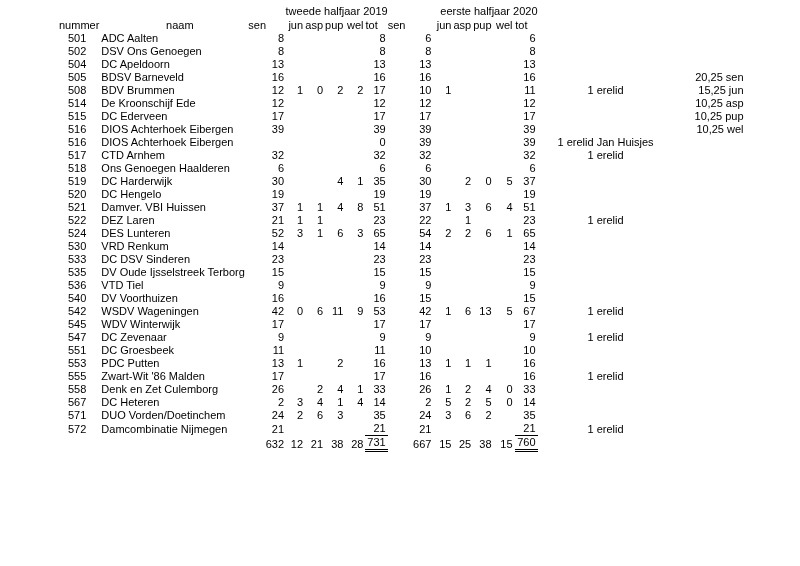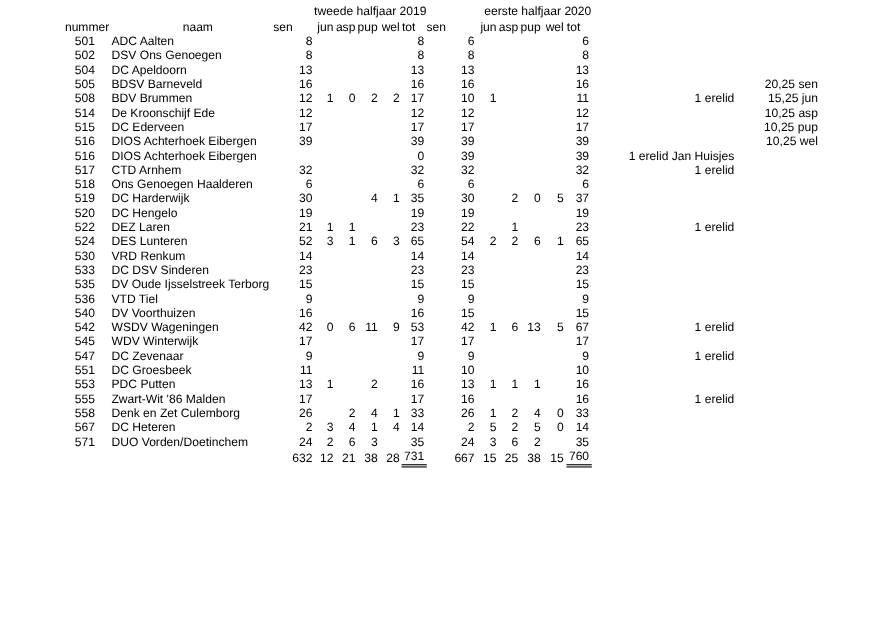--- a/index.html
+++ b/index.html
@@ -31,21 +31,21 @@
   .hd .c-naam{text-align:center;padding-left:12px}
   .hd td{padding-right:2px}
   .hd .h-sen19{padding-right:20px}
   .hd .h-tot19{padding-right:10px}
   .hd .h-sen20{padding-right:28px}
   .hd .h-tot20{padding-right:10px}
 
   .c-num{text-align:center;padding-left:3px}
   .c-naam{text-align:left}
   .c-n{padding-right:2px}
-  .c-note{text-align:right;padding-left:6px}
+  .c-note{text-align:center;padding-left:6px}
   .c-extra{padding-right:1px}
 
   tr.sum-line .c-tot19,
   tr.sum-line .c-tot20{border-bottom:1px solid #000}
   tr.grand .c-tot19,
   tr.grand .c-tot20{border-bottom:3px double #000}
 </style>
 </head>
 <body>
 
@@ -324,20 +324,38 @@
     <td class="c-n">19</td>
     <td class="c-n"></td>
     <td class="c-n"></td>
     <td class="c-n"></td>
     <td class="c-n"></td>
     <td class="c-n c-tot20">19</td>
     <td class="c-note"></td>
     <td class="c-extra"></td>
   </tr>
         <tr>
+    <td class="c-num">521</td>
+    <td class="c-naam">Damver. VBI Huissen</td>
+    <td class="c-n">37</td>
+    <td class="c-n">1</td>
+    <td class="c-n">1</td>
+    <td class="c-n">4</td>
+    <td class="c-n">8</td>
+    <td class="c-n c-tot19">51</td>
+    <td class="c-n">37</td>
+    <td class="c-n">1</td>
+    <td class="c-n">3</td>
+    <td class="c-n">6</td>
+    <td class="c-n">4</td>
+    <td class="c-n c-tot20">51</td>
+    <td class="c-note"></td>
+    <td class="c-extra"></td>
+  </tr>
+        <tr>
     <td class="c-num">522</td>
     <td class="c-naam">DEZ Laren</td>
     <td class="c-n">21</td>
     <td class="c-n">1</td>
     <td class="c-n">1</td>
     <td class="c-n"></td>
     <td class="c-n"></td>
     <td class="c-n c-tot19">23</td>
     <td class="c-n">22</td>
     <td class="c-n"></td>
@@ -609,20 +627,38 @@
     <td class="c-n">3</td>
     <td class="c-n"></td>
     <td class="c-n c-tot19">35</td>
     <td class="c-n">24</td>
     <td class="c-n">3</td>
     <td class="c-n">6</td>
     <td class="c-n">2</td>
     <td class="c-n"></td>
     <td class="c-n c-tot20">35</td>
     <td class="c-note"></td>
+    <td class="c-extra"></td>
+  </tr>
+        <tr class="sum-line">
+    <td class="c-num">572</td>
+    <td class="c-naam">Damcombinatie Nijmegen</td>
+    <td class="c-n">21</td>
+    <td class="c-n"></td>
+    <td class="c-n"></td>
+    <td class="c-n"></td>
+    <td class="c-n"></td>
+    <td class="c-n c-tot19">21</td>
+    <td class="c-n">21</td>
+    <td class="c-n"></td>
+    <td class="c-n"></td>
+    <td class="c-n"></td>
+    <td class="c-n"></td>
+    <td class="c-n c-tot20">21</td>
+    <td class="c-note">1 erelid</td>
     <td class="c-extra"></td>
   </tr>
       </tbody>
     <tbody>
       <tr class="grand">
         <td class="c-num"></td>
         <td class="c-naam"></td>
         <td class="c-n">632</td>
         <td class="c-n">12</td>
         <td class="c-n">21</td>

